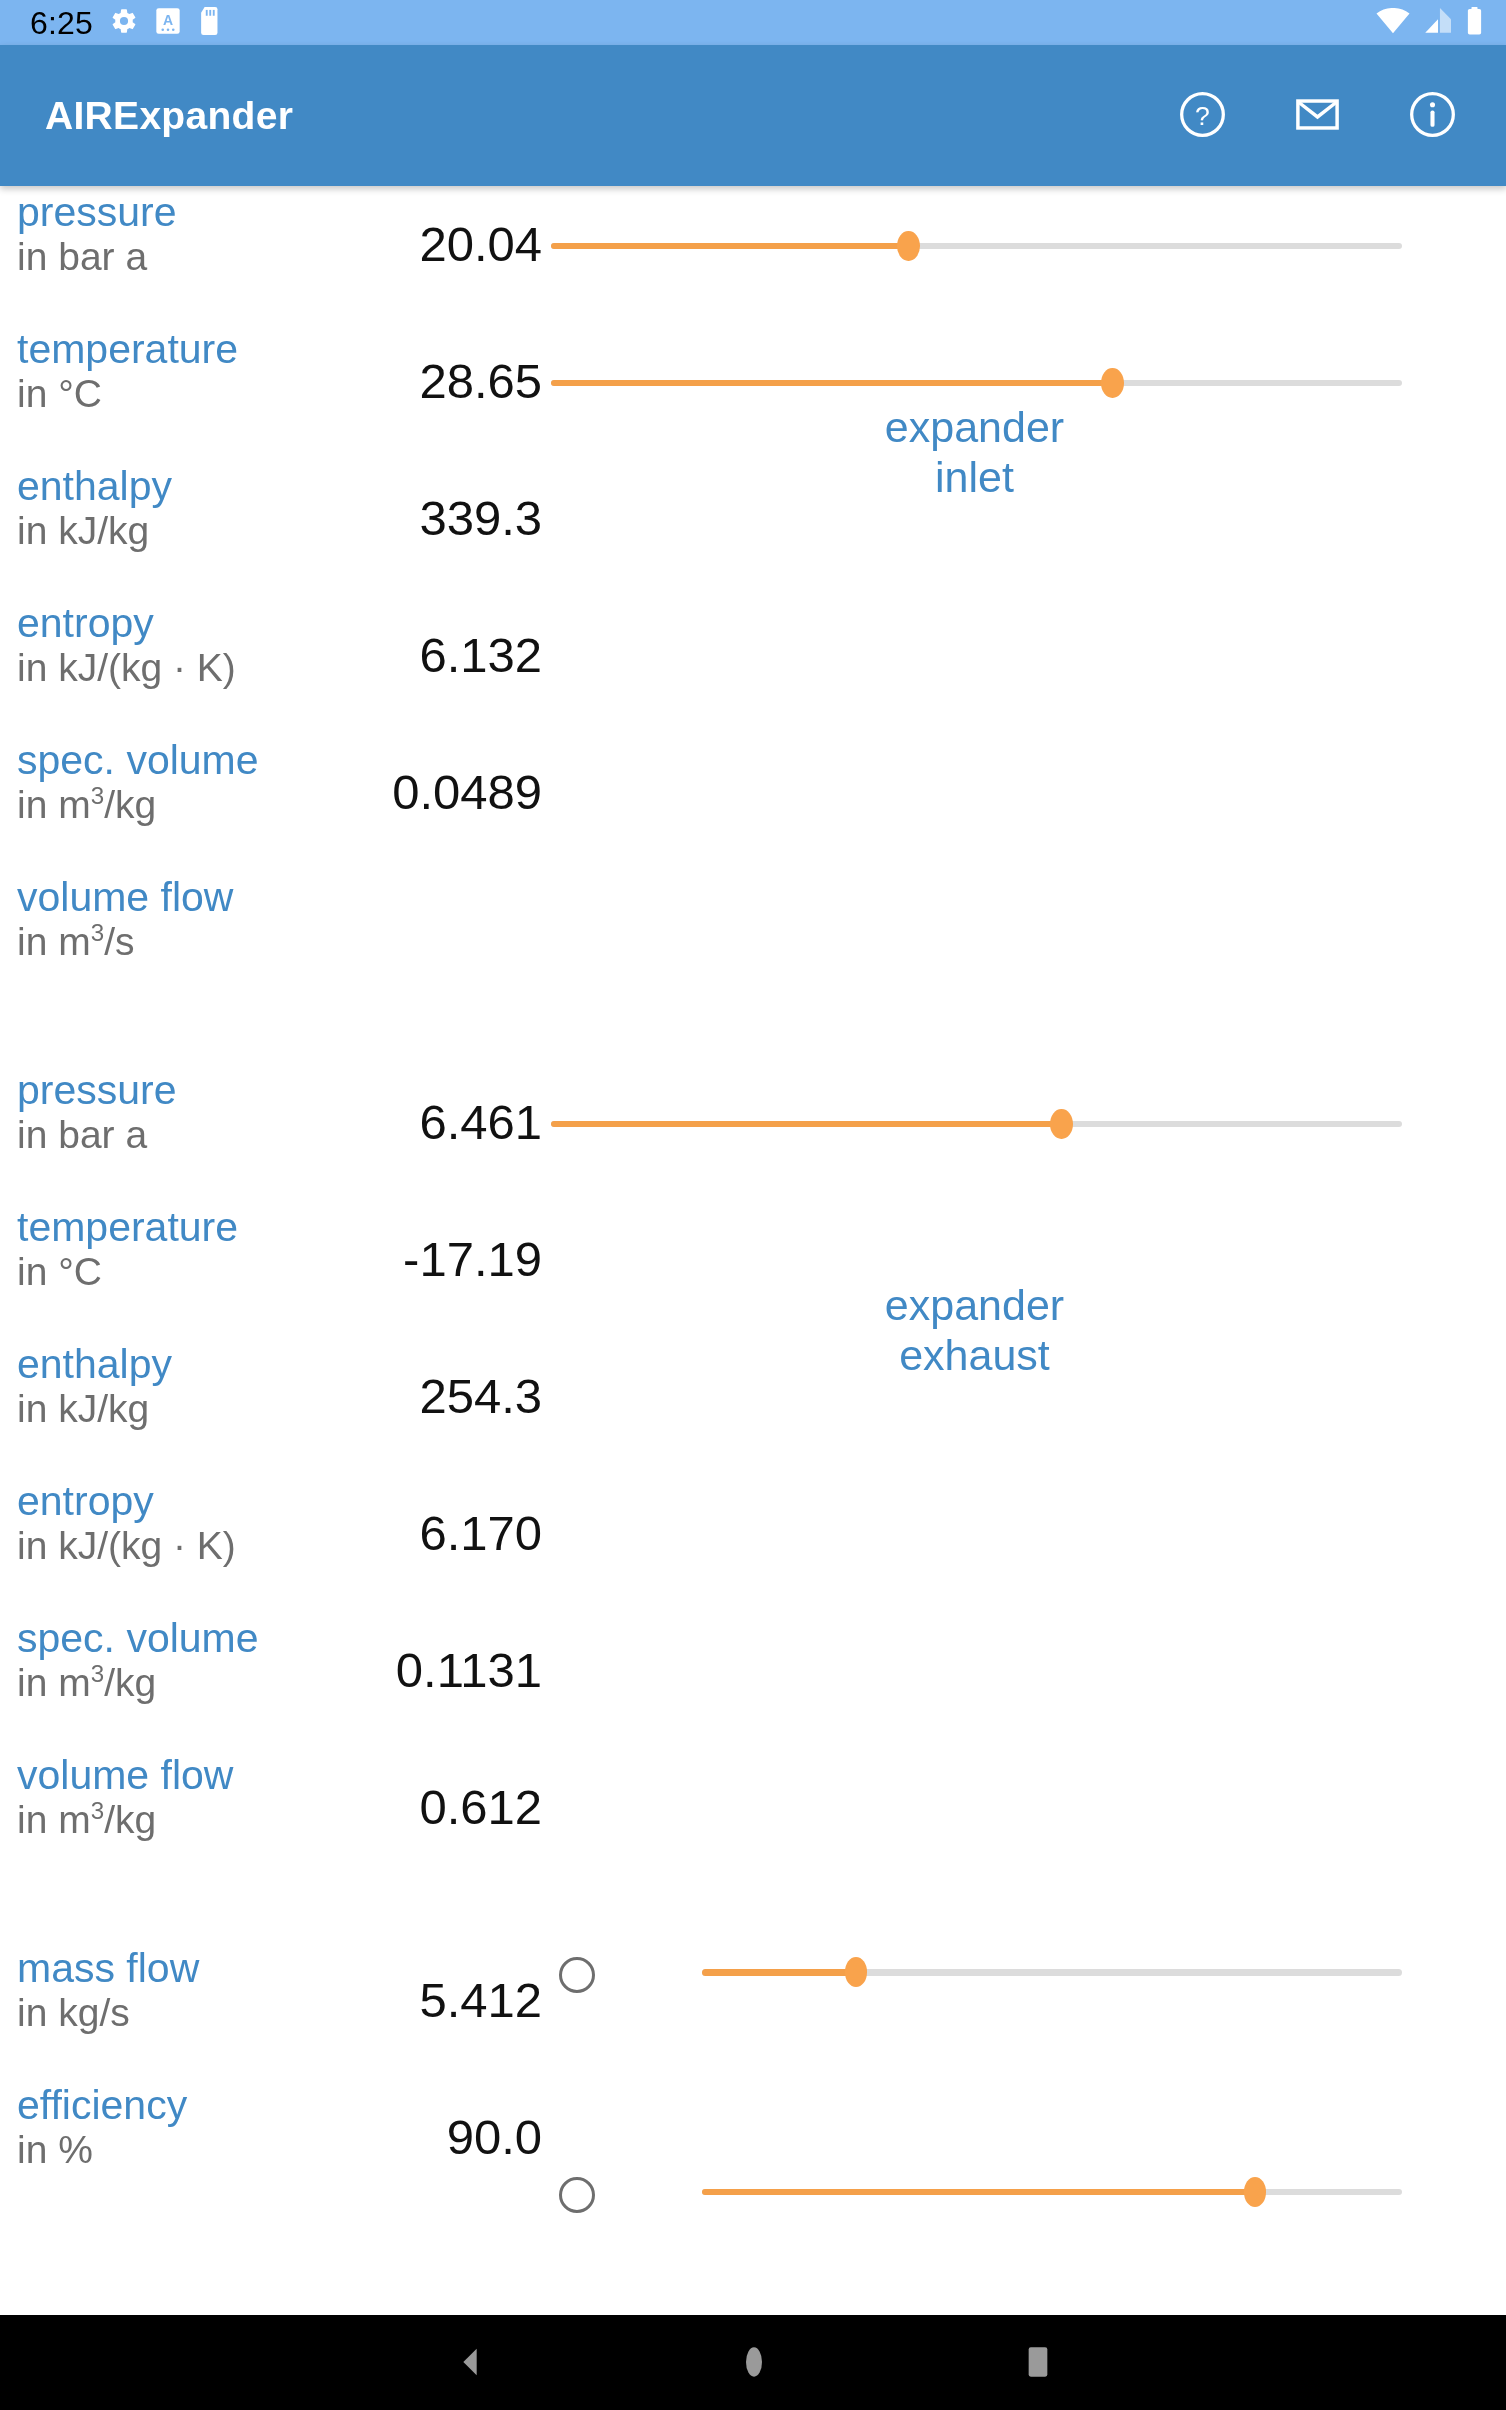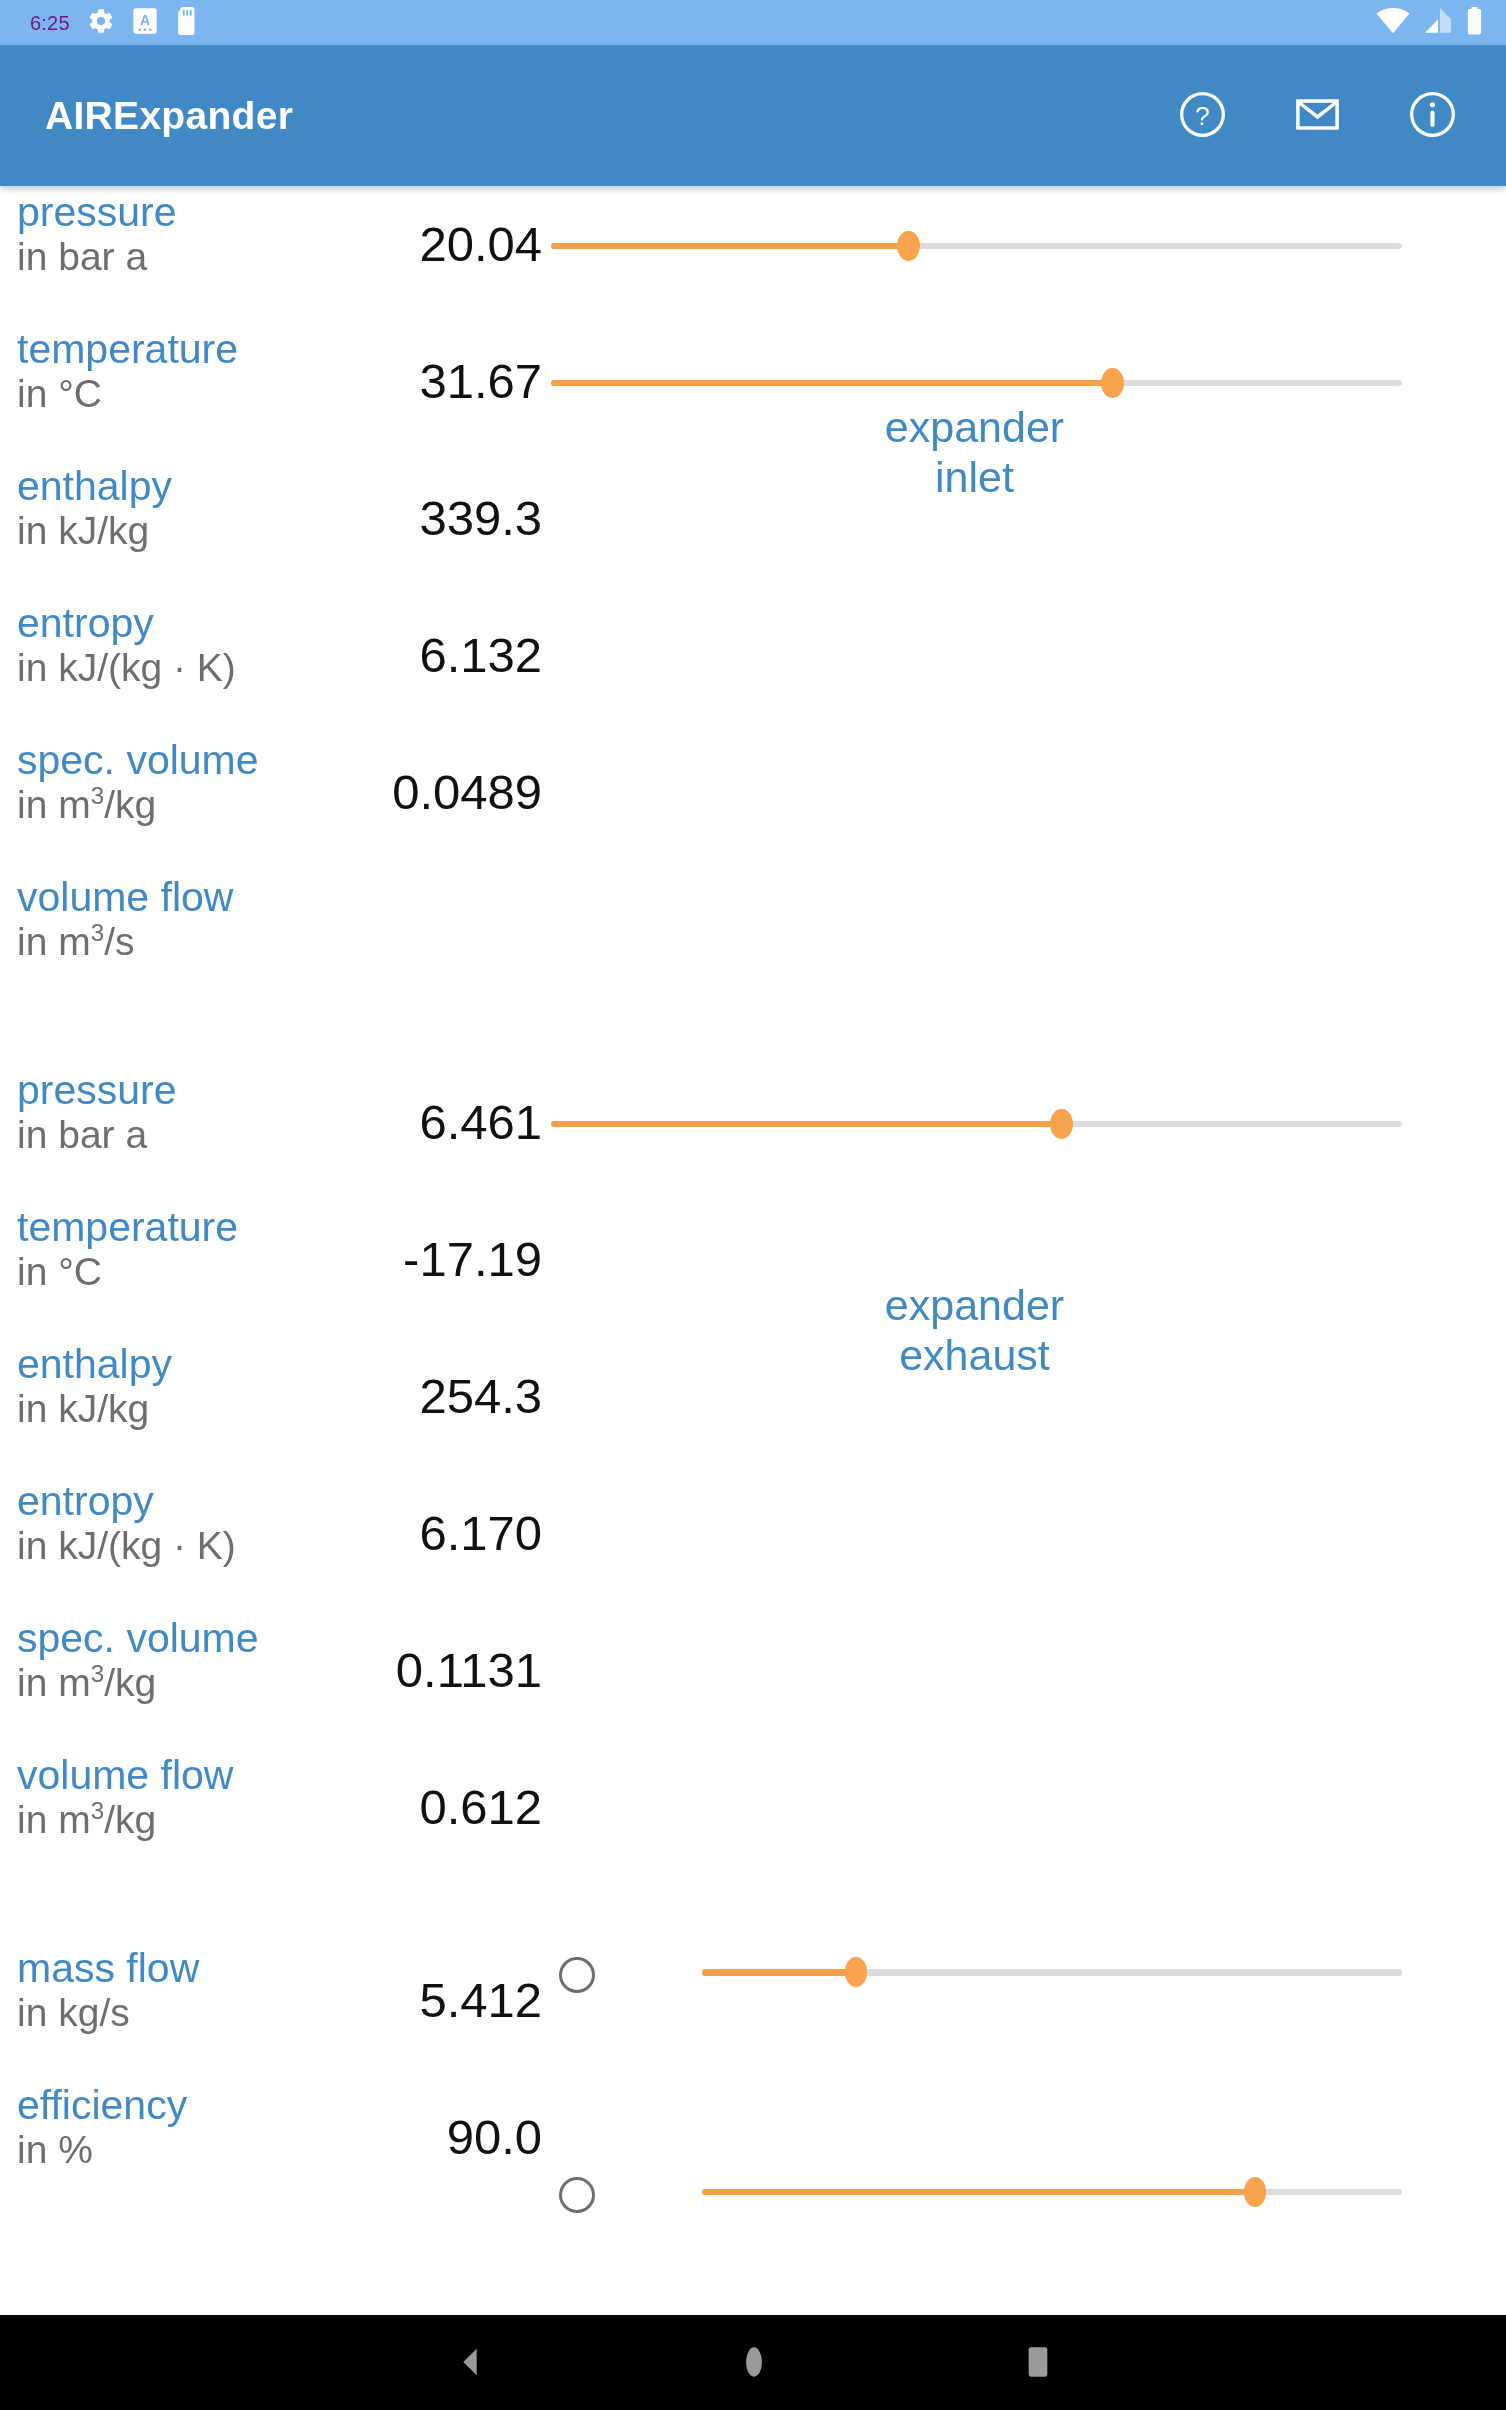--- a/index.html
+++ b/index.html
@@ -29,22 +29,22 @@
     align-items: center;
     padding: 0 24.5px 0 30px;
     flex: 0 0 auto;
   }
   .status-left {
     display: flex;
     align-items: center;
     gap: 17px;
   }
   .status-time {
-    color: #701a75;
-    font-size: 20px;
+    color: #000000;
+    font-size: 32px;
     letter-spacing: 0.2px;
     line-height: 1;
   }
   .status-right {
     margin-left: auto;
     display: flex;
     align-items: center;
     gap: 13px;
   }
   .sb-icon { display: block; }
@@ -341,21 +341,21 @@
                   <div class="thumb" style="left: 42%;"></div>
                 </div>
               </div>
             </div>
           </div>
           <div class="row">
             <div class="label-cell">
               <span class="lbl-main">temperature</span>
               <span class="lbl-unit"><span>in °C</span></span>
             </div>
-            <div class="value-cell">31.67</div>
+            <div class="value-cell">28.65</div>
             <div class="slider-cell">
               <div class="slider top" style="top: 41px;">
                 <div class="track">
                   <div class="track-fill" style="width: 66%;"></div>
                   <div class="thumb" style="left: 66%;"></div>
                 </div>
               </div>
             </div>
           </div>
           <div class="row">

